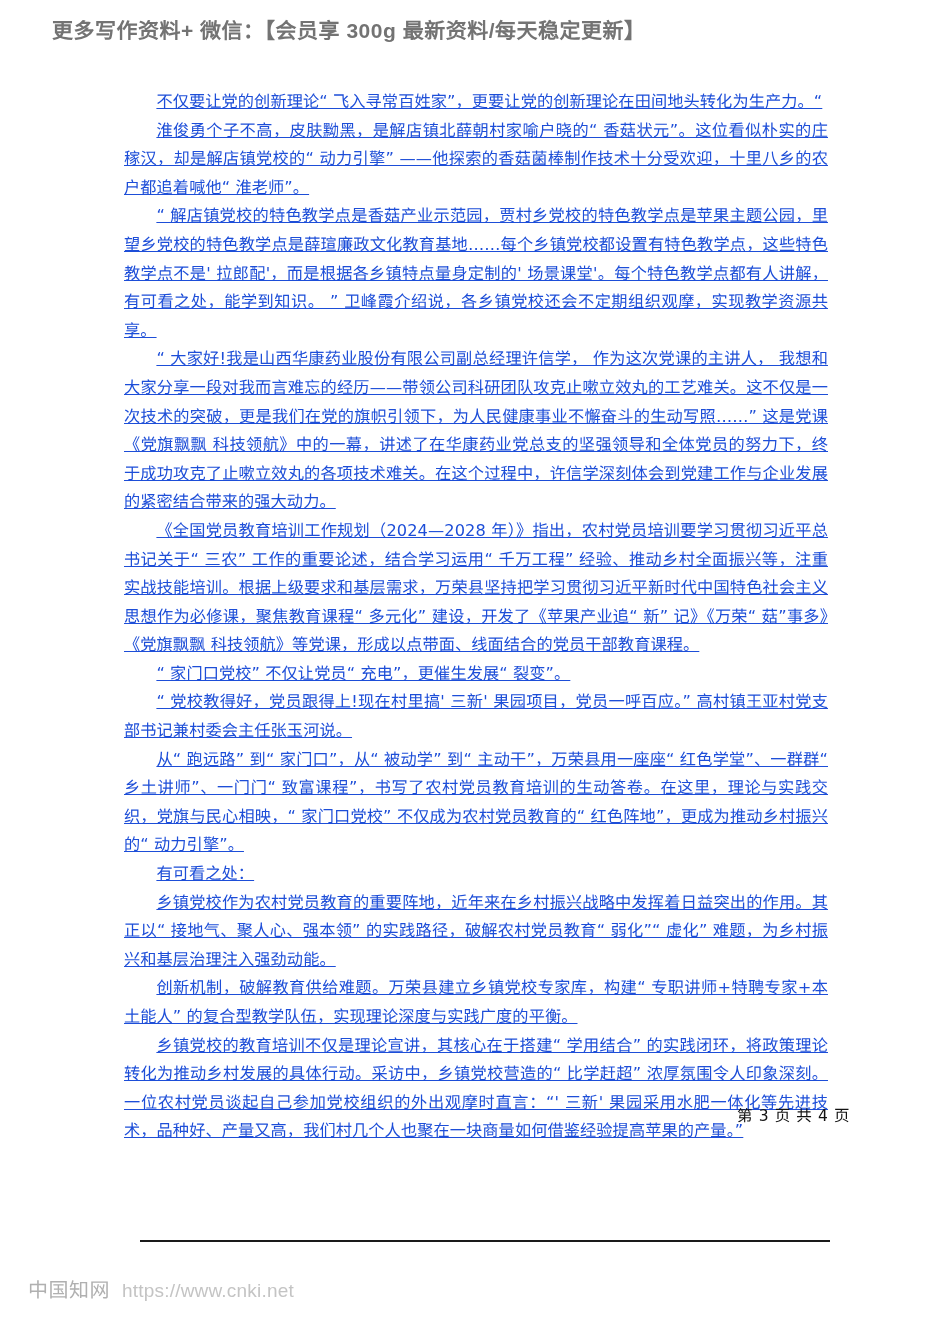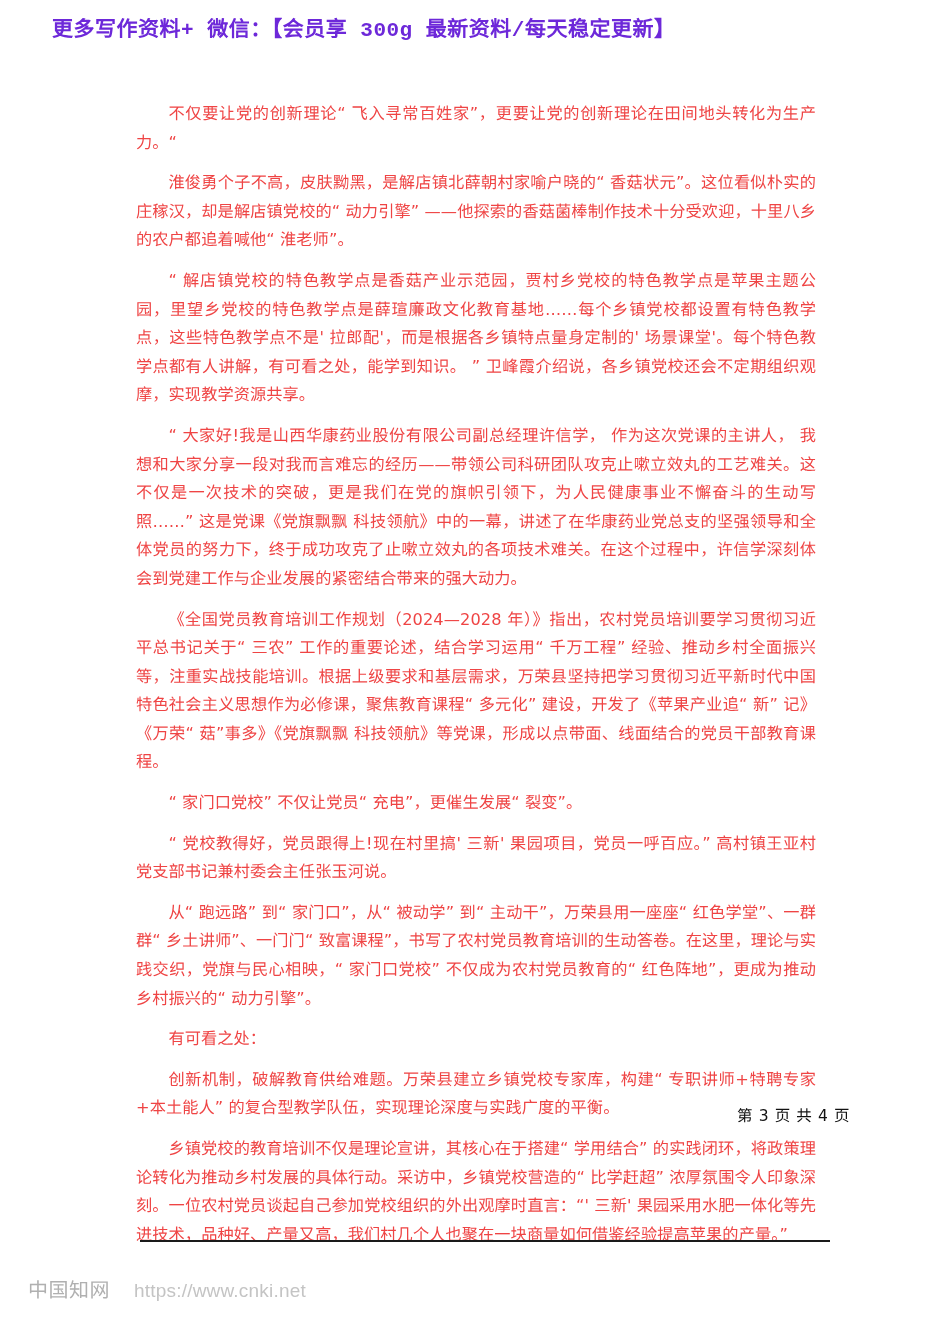--- a/index.html
+++ b/index.html
@@ -26,46 +26,47 @@
   .promo-banner {
     position: absolute;
     left: 52px;
     top: 14px;
     width: 850px;
     height: 34px;
     display: flex;
     align-items: center;
   }
   .promo-text {
-    color: #6d28d9;
+    color: #737373;
     font-size: 21px;
     font-weight: bold;
     letter-spacing: 0.5px;
     line-height: 1.2;
     white-space: nowrap;
-    font-family: Liberation Mono, monospace;
+    font-family: Liberation Sans, sans-serif;
   }
 
   
   .doc-body {
     position: absolute;
     left: 124px;
     top: 88px;
     width: 704px;
   }
   .para {
     font-size: 16.2px;
     line-height: 28.6px;
     text-align: justify;
     text-justify: inter-ideograph;
     text-indent: 2em;
-    margin: 12px;
-    color: #ef4444;
+    margin: 0;
+    color: #1d4ed8;
     letter-spacing: 0.1px;
     word-break: break-all;
+    text-decoration: underline;
   }
 
   
   .page-number {
     position: absolute;
     left: 0;
     top: 1103px;
     width: 950px;
     text-align: right;
     padding-right: 100px;
@@ -87,21 +88,21 @@
     background: #1a1a1a;
   }
 
   
   .cnki-row {
     position: absolute;
     left: 28px;
     top: 1274px;
     display: flex;
     align-items: baseline;
-    gap: 24px;
+    gap: 12px;
   }
   .cnki-brand {
     font-size: 20px;
     color: #b0b0b0;
     letter-spacing: 0.5px;
     font-family: "DejaVu Sans", "Liberation Sans", sans-serif;
   }
   .cnki-url {
     font-size: 19px;
     color: #c4c4c4;
@@ -121,20 +122,21 @@
   <div class="doc-body">
     <p class="para">不仅要让党的创新理论“ 飞入寻常百姓家”，更要让党的创新理论在田间地头转化为生产力。“</p>
     <p class="para">淮俊勇个子不高，皮肤黝黑，是解店镇北薛朝村家喻户晓的“ 香菇状元”。这位看似朴实的庄稼汉，却是解店镇党校的“ 动力引擎” ——他探索的香菇菌棒制作技术十分受欢迎，十里八乡的农户都追着喊他“ 淮老师”。</p>
     <p class="para">“ 解店镇党校的特色教学点是香菇产业示范园，贾村乡党校的特色教学点是苹果主题公园，里望乡党校的特色教学点是薛瑄廉政文化教育基地……每个乡镇党校都设置有特色教学点，这些特色教学点不是' 拉郎配'，而是根据各乡镇特点量身定制的' 场景课堂'。每个特色教学点都有人讲解，有可看之处，能学到知识。 ” 卫峰霞介绍说，各乡镇党校还会不定期组织观摩，实现教学资源共享。</p>
     <p class="para">“ 大家好!我是山西华康药业股份有限公司副总经理许信学， 作为这次党课的主讲人， 我想和大家分享一段对我而言难忘的经历——带领公司科研团队攻克止嗽立效丸的工艺难关。这不仅是一次技术的突破，更是我们在党的旗帜引领下，为人民健康事业不懈奋斗的生动写照……” 这是党课《党旗飘飘 科技领航》中的一幕，讲述了在华康药业党总支的坚强领导和全体党员的努力下，终于成功攻克了止嗽立效丸的各项技术难关。在这个过程中，许信学深刻体会到党建工作与企业发展的紧密结合带来的强大动力。</p>
     <p class="para">《全国党员教育培训工作规划（2024—2028 年）》指出，农村党员培训要学习贯彻习近平总书记关于“ 三农” 工作的重要论述，结合学习运用“ 千万工程” 经验、推动乡村全面振兴等，注重实战技能培训。根据上级要求和基层需求，万荣县坚持把学习贯彻习近平新时代中国特色社会主义思想作为必修课，聚焦教育课程“ 多元化” 建设，开发了《苹果产业追“ 新” 记》《万荣“ 菇”事多》《党旗飘飘 科技领航》等党课，形成以点带面、线面结合的党员干部教育课程。</p>
     <p class="para">“ 家门口党校” 不仅让党员“ 充电”，更催生发展“ 裂变”。</p>
     <p class="para">“ 党校教得好，党员跟得上!现在村里搞' 三新' 果园项目，党员一呼百应。” 高村镇王亚村党支部书记兼村委会主任张玉河说。</p>
     <p class="para">从“ 跑远路” 到“ 家门口”，从“ 被动学” 到“ 主动干”，万荣县用一座座“ 红色学堂”、一群群“ 乡土讲师”、一门门“ 致富课程”，书写了农村党员教育培训的生动答卷。在这里，理论与实践交织，党旗与民心相映，“ 家门口党校” 不仅成为农村党员教育的“ 红色阵地”，更成为推动乡村振兴的“ 动力引擎”。</p>
     <p class="para">有可看之处：</p>
+    <p class="para">乡镇党校作为农村党员教育的重要阵地，近年来在乡村振兴战略中发挥着日益突出的作用。其正以“ 接地气、聚人心、强本领” 的实践路径，破解农村党员教育“ 弱化”“ 虚化” 难题，为乡村振兴和基层治理注入强劲动能。</p>
     <p class="para">创新机制，破解教育供给难题。万荣县建立乡镇党校专家库，构建“ 专职讲师+特聘专家+本土能人” 的复合型教学队伍，实现理论深度与实践广度的平衡。</p>
     <p class="para">乡镇党校的教育培训不仅是理论宣讲，其核心在于搭建“ 学用结合” 的实践闭环，将政策理论转化为推动乡村发展的具体行动。采访中，乡镇党校营造的“ 比学赶超” 浓厚氛围令人印象深刻。一位农村党员谈起自己参加党校组织的外出观摩时直言：“' 三新' 果园采用水肥一体化等先进技术，品种好、产量又高，我们村几个人也聚在一块商量如何借鉴经验提高苹果的产量。”</p>
   </div>
 
   <div class="page-number">
     <span class="page-number-text">第 3 页 共 4 页</span>
   </div>
 
   <div class="bottom-rule"></div>
 

